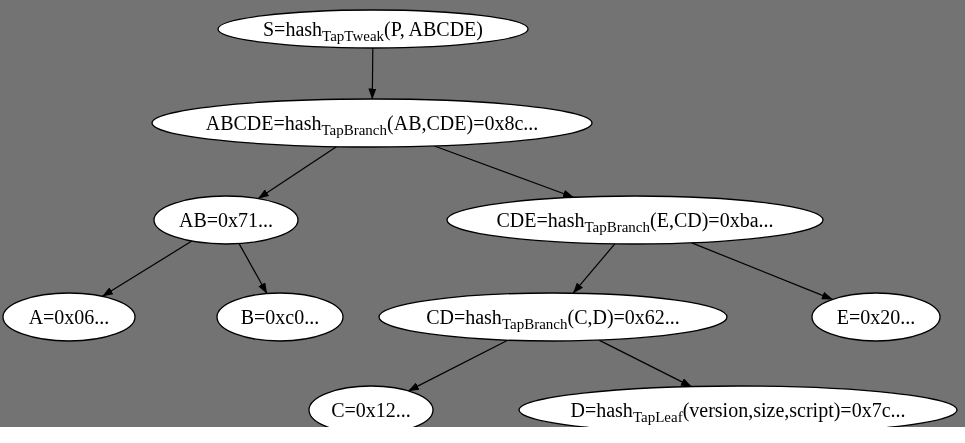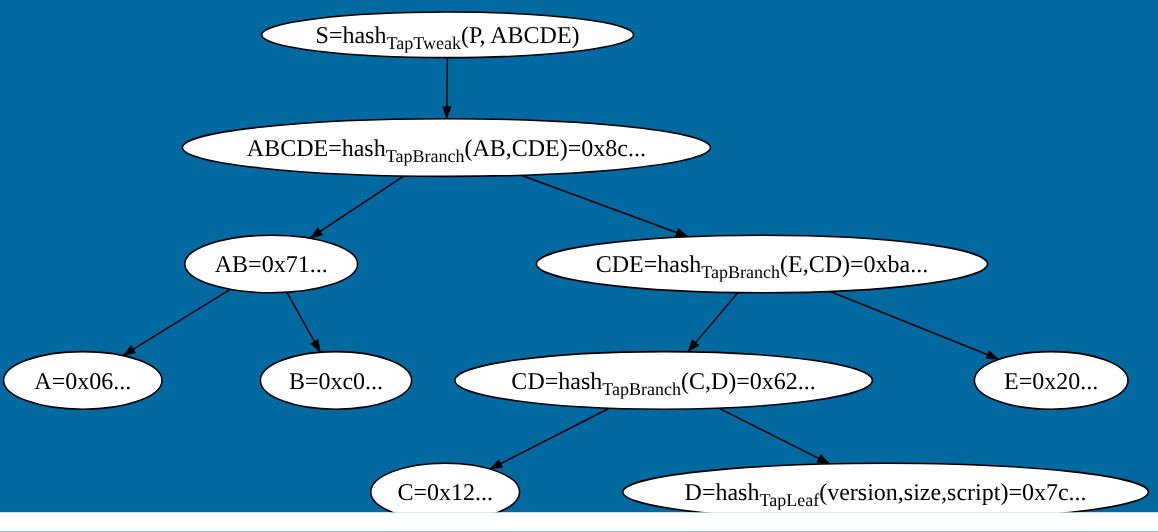--- a/index.html
+++ b/index.html
@@ -4,21 +4,21 @@
 <style>
   html, body {
     margin: 0;
     padding: 0;
     background: #ffffff;
   }
   .canvas {
     position: relative;
     width: 965px;
     height: 427px;
-    background: #0369a1;
+    background: #737373;
     overflow: hidden;
   }
   svg text {
     font-family: "Liberation Serif", "DejaVu Serif", serif;
     fill: #000000;
   }
 </style>
 </head>
 <body>
 

